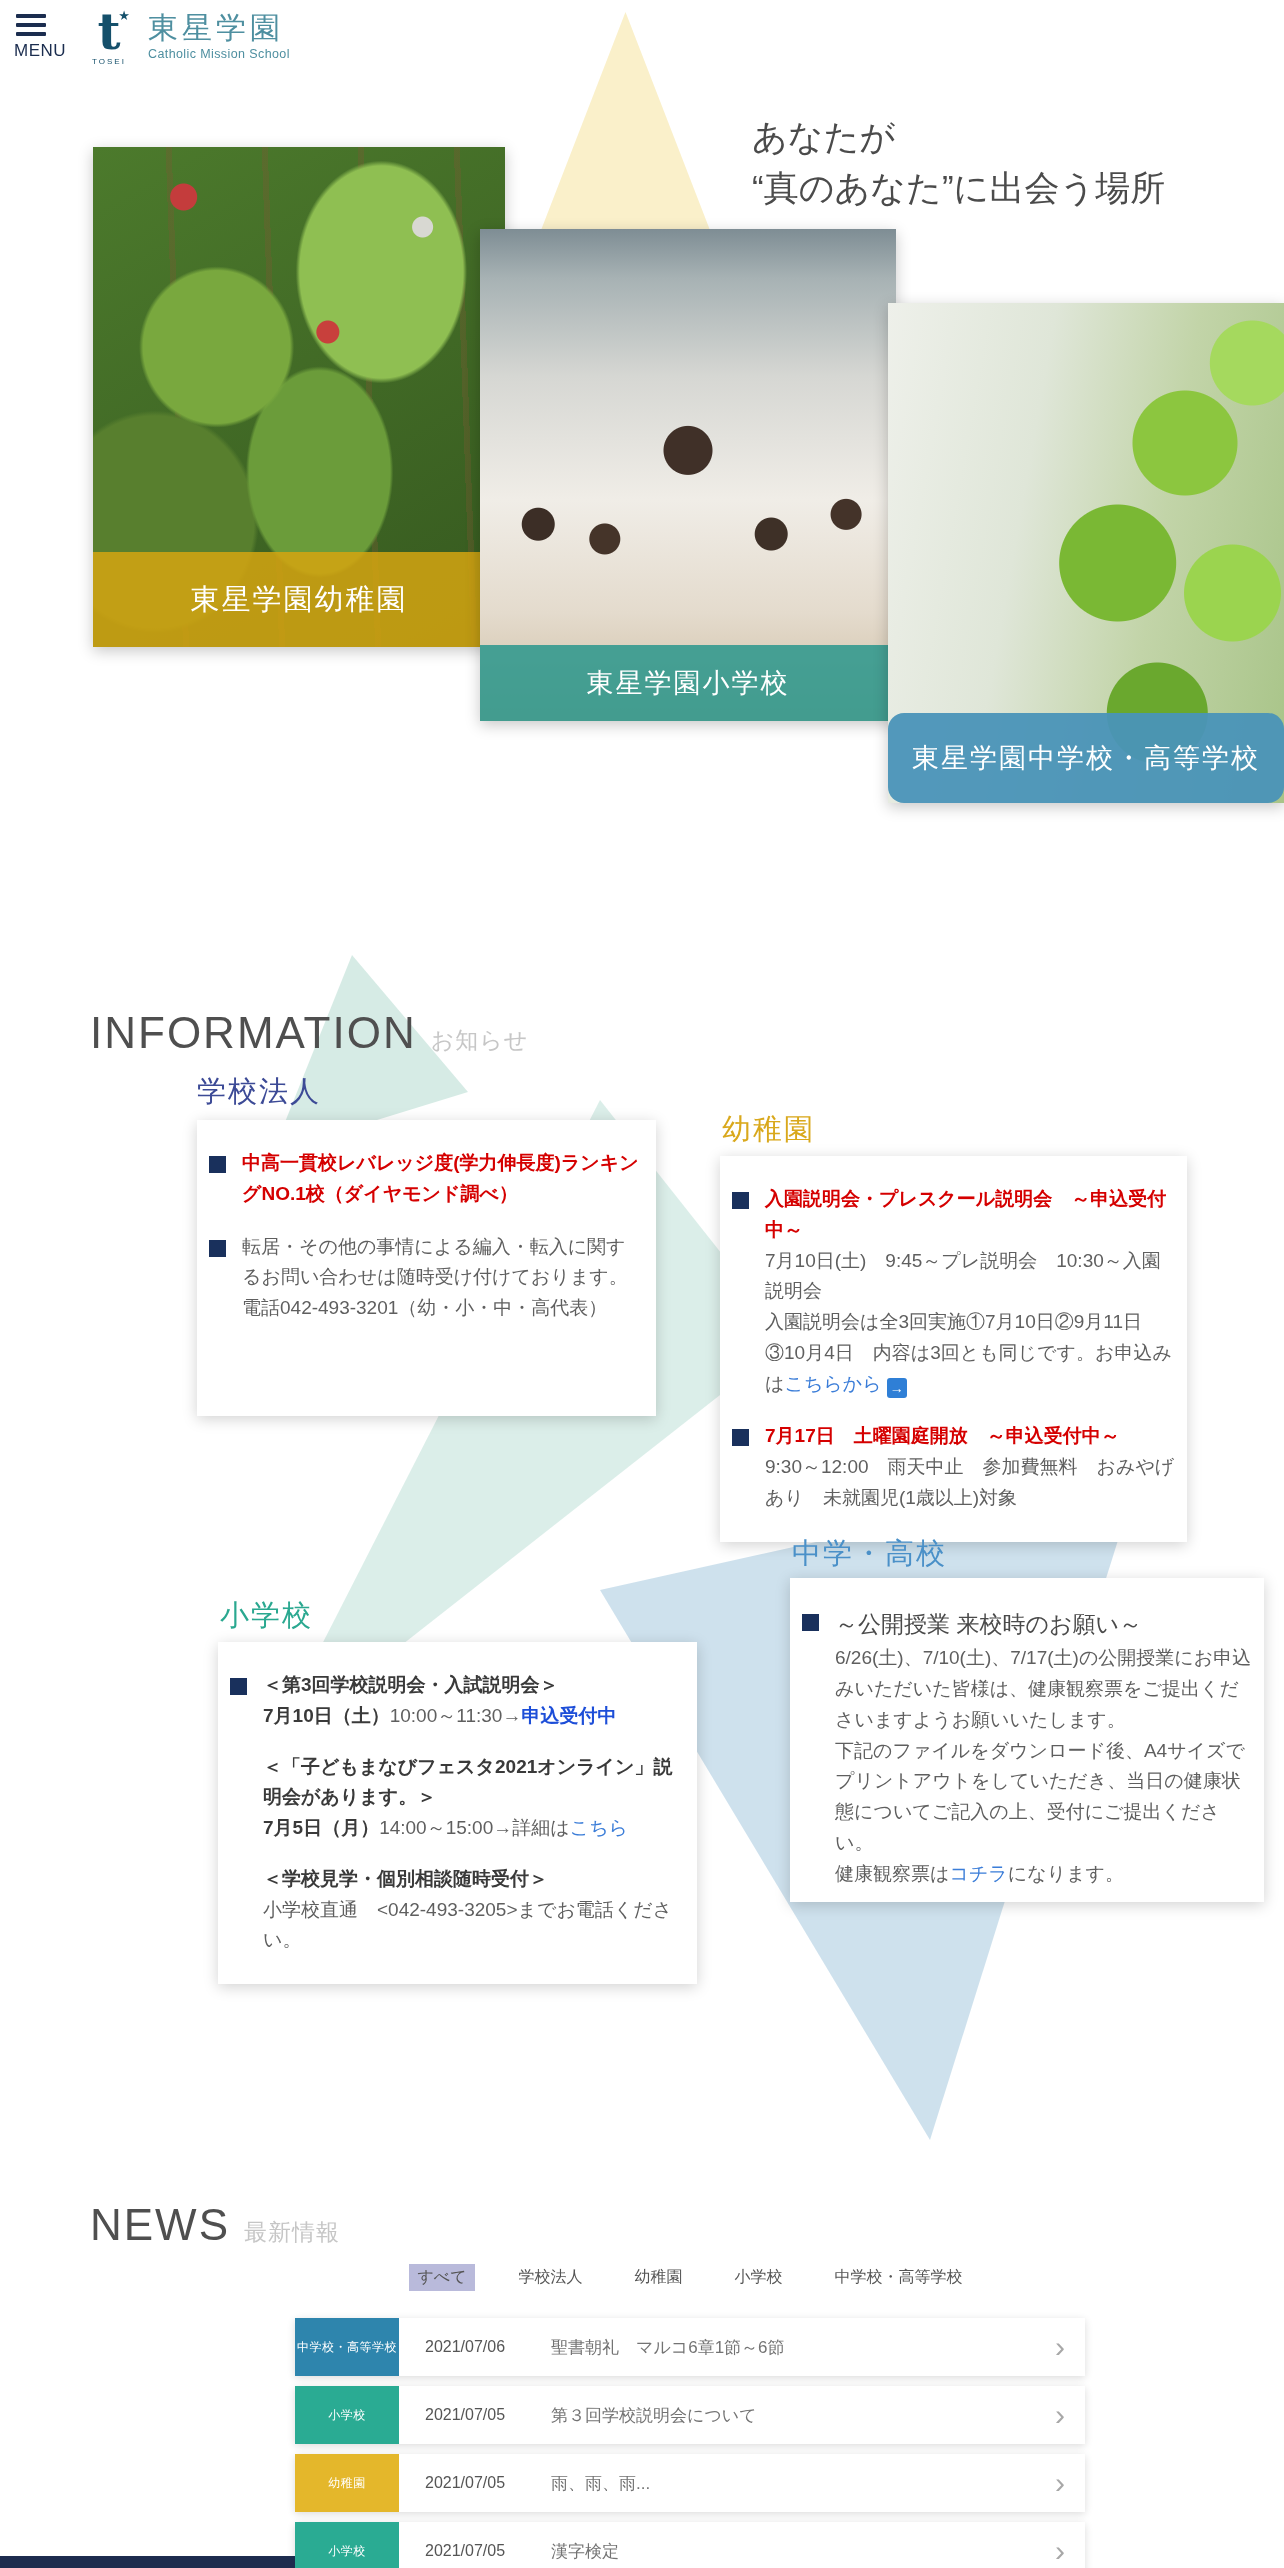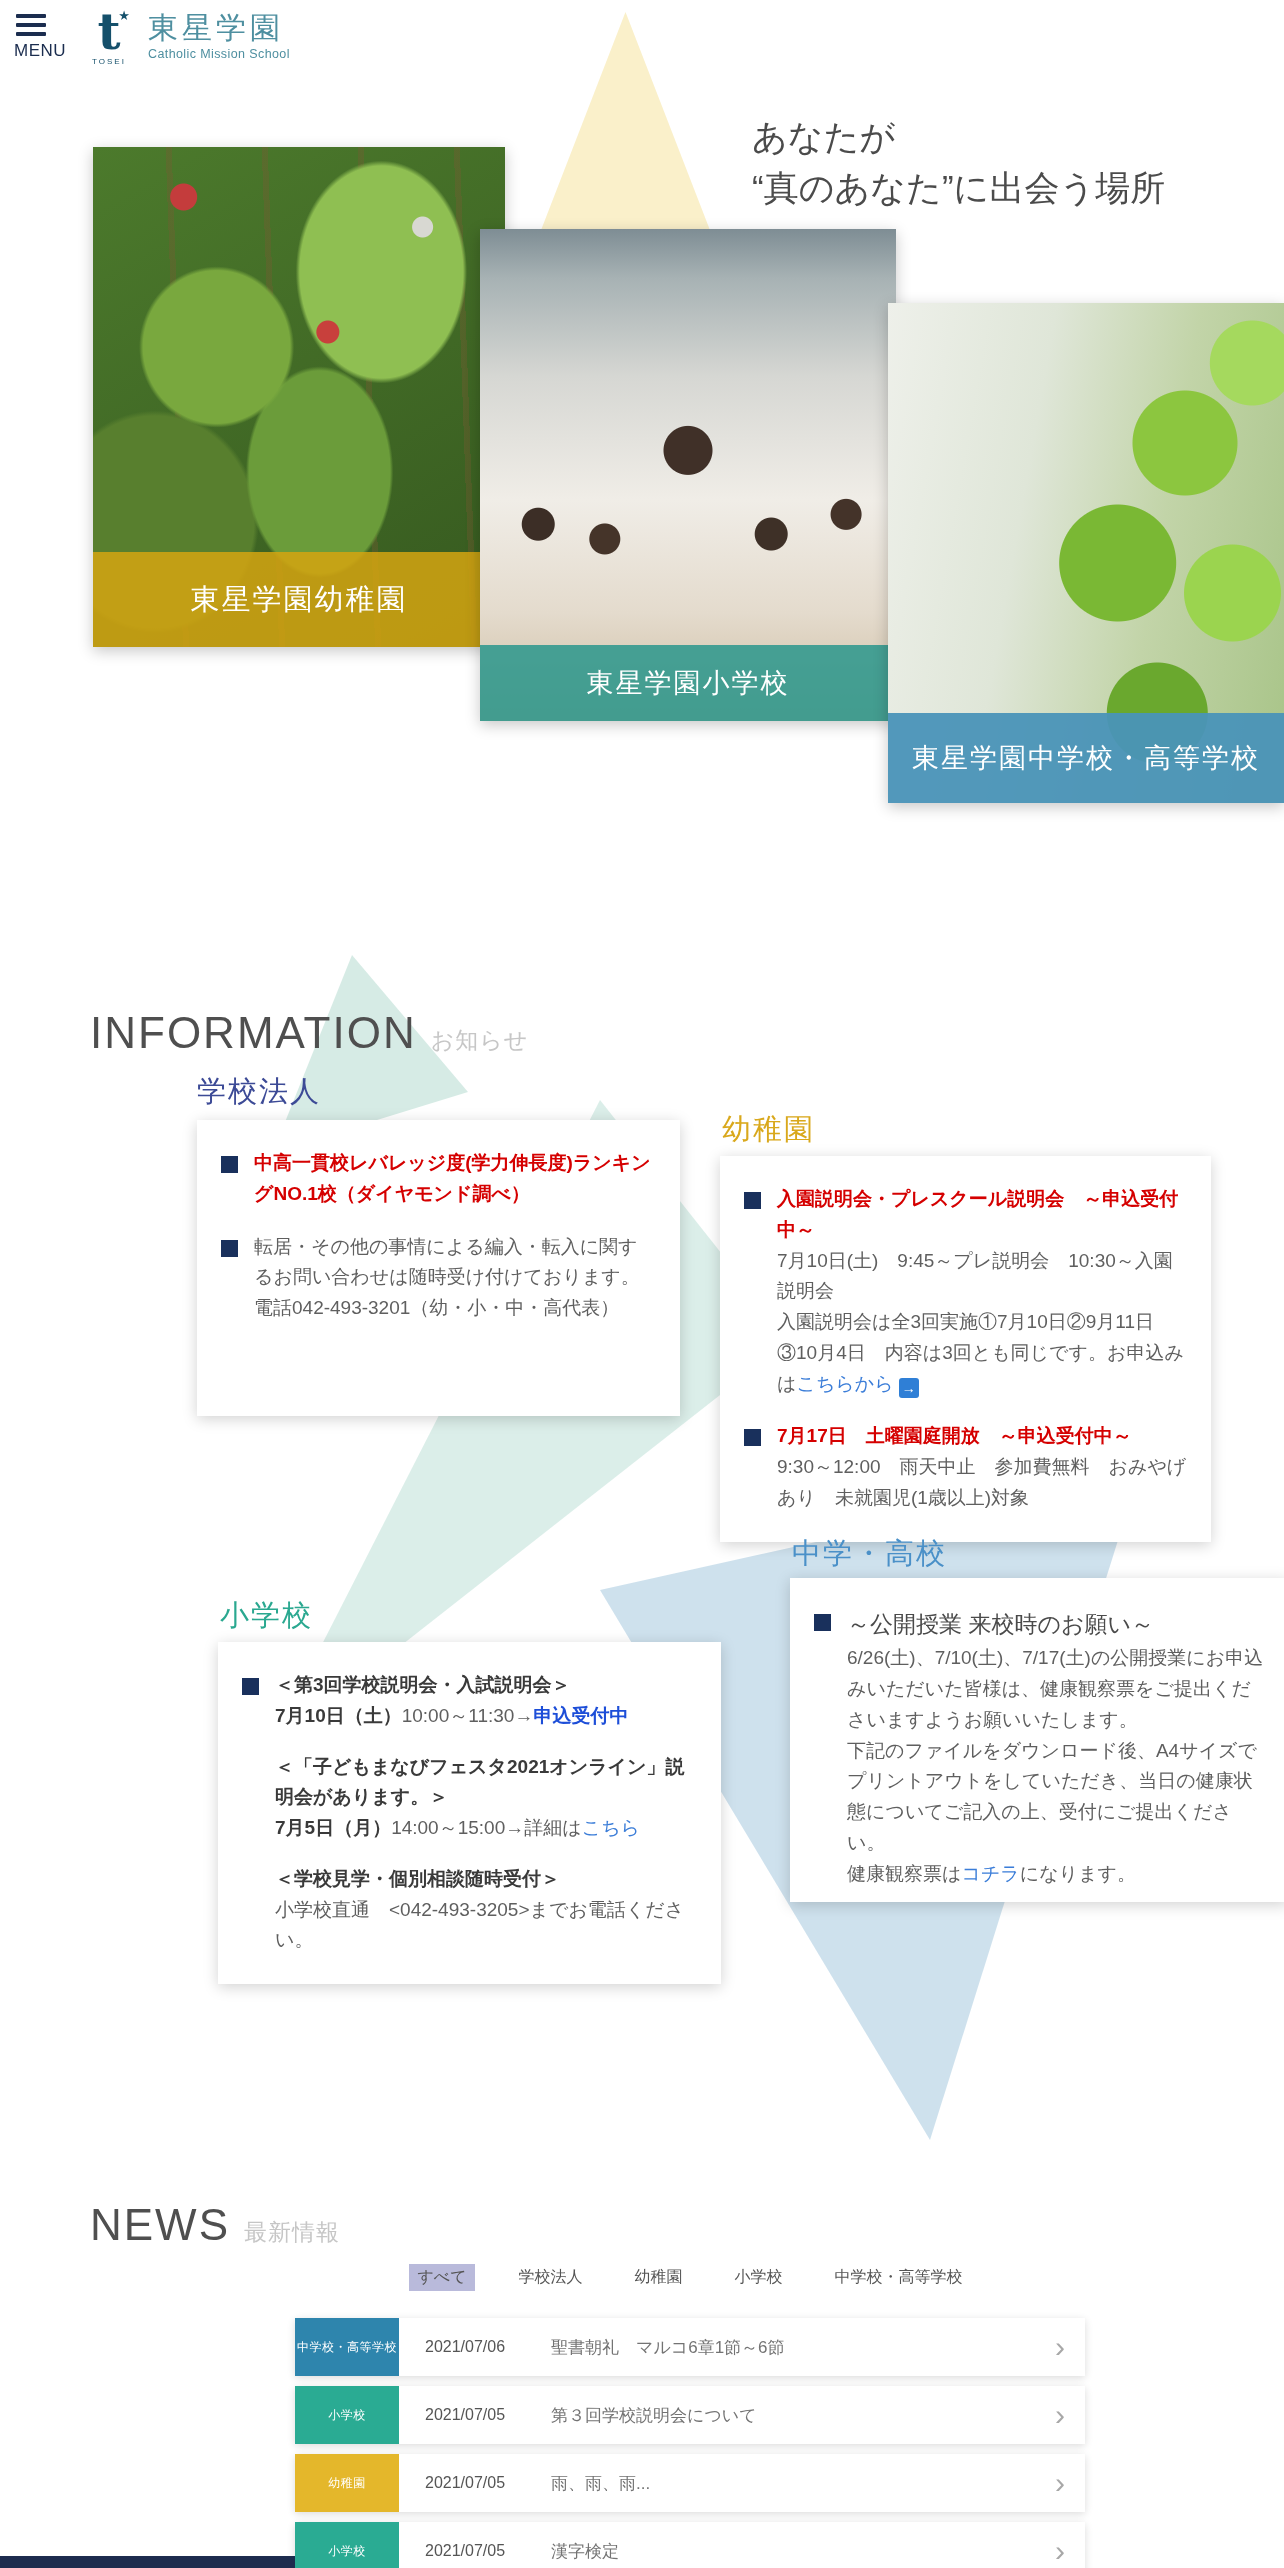--- a/index.html
+++ b/index.html
@@ -61,21 +61,21 @@
   .bar3{bottom:0;height:90px;font-size:27px;}
 
   
   .poly{position:absolute;left:0;top:0;width:1284px;height:2568px;z-index:0;pointer-events:none;}
 
   
   .sec-title{font-size:44px;color:#4f4f4f;letter-spacing:2px;z-index:2;}
   .sec-title .sub{font-size:23px;color:#c6c6c6;margin-left:14px;letter-spacing:1px;}
   .info-head{position:absolute;font-size:29px;font-weight:500;letter-spacing:2px;z-index:2;}
   .info-box{position:absolute;background:#fff;box-shadow:0 3px 14px rgba(0,0,0,.18);
-            padding:28px 24px;z-index:2;}
+            padding:28px 12px;z-index:2;}
   .info-item{display:flex;margin-bottom:22px;}
   .info-item:last-child{margin-bottom:0;}
   .bullet{flex:none;width:17px;height:17px;background:#19305c;margin:8px 16px 0 0;}
   .info-body{flex:1;}
   .info-line{margin:0;font-size:19px;line-height:1.62;}
   .info-line.spacer{height:20px;}
   .seg-plain{color:#5f5f5f;}
   .seg-red-bold{color:#d50000;font-weight:bold;}
   .seg-bold{color:#3a3a3a;font-weight:bold;}
   .seg-head{color:#4a4a4a;font-size:23px;}
@@ -145,21 +145,21 @@
     </div>
   </div>
   <div class="abs hero-card card2">
     <div class="photo photo2"></div>
     <div class="label-bar bar2" style="background: rgba(42, 150, 140, 0.85);">
       <span>東星学園小学校</span>
     </div>
   </div>
   <div class="abs hero-card card3">
     <div class="photo photo3"></div>
-    <div class="label-bar bar3" style="background: rgba(74, 148, 184, 0.95);">
+    <div class="label-bar bar3" style="background: rgba(74, 148, 184, 0.95); border-radius: 16px;">
       <span>東星学園中学校・高等学校</span>
     </div>
   </div>
 
   <div class="abs sec-title" style="left:90px;top:1008px;">
     <span>INFORMATION</span><span class="sub">お知らせ</span>
   </div>
 
   <div class="info-head" style="left: 197px; top: 1072px; color: rgb(60, 74, 150);">学校法人</div>
   <div class="info-box" style="left:197px;top:1120px;width:435px;min-height:240px;">

